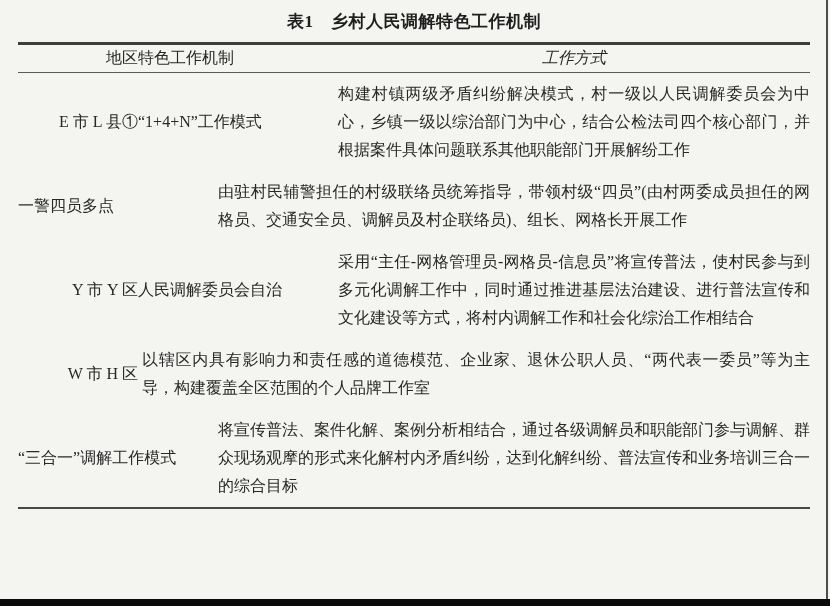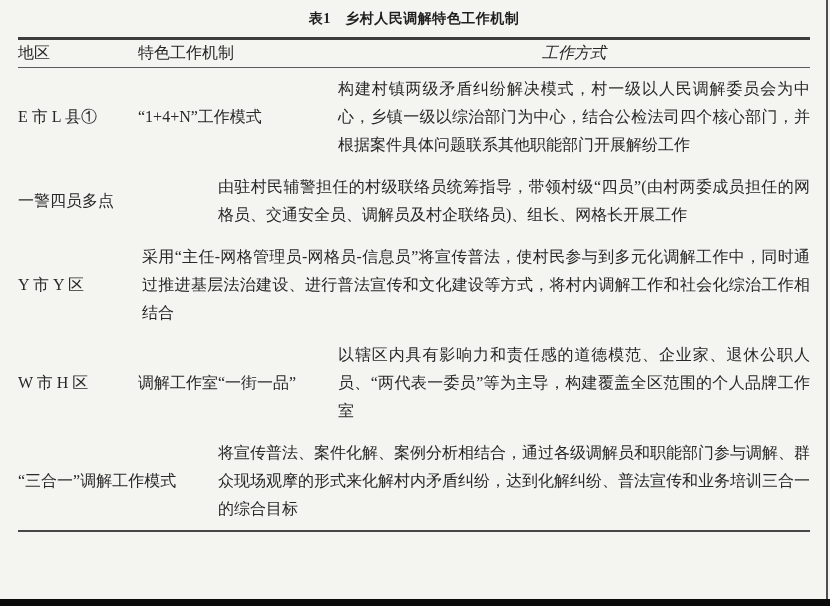--- a/index.html
+++ b/index.html
@@ -4,29 +4,29 @@
 <style>
   html,body{margin:0;padding:0;}
   .page{
     width:830px;height:606px;position:relative;overflow:hidden;
     background:#f4f4f1;
     font-family:"Liberation Serif","DejaVu Serif",serif;
     color:#282828;
   }
   .content{padding:8px 20px 0 18px;}
   .table-title{
-    text-align:center;font-weight:bold;font-size:14px;
+    text-align:center;font-weight:bold;font-size:17px;
     color:#1e1e1e;margin:2px 0 9px 0;letter-spacing:0.5px;
   }
   .rule-thick{height:3px;background:#3d3d3d;}
   .rule-mid{height:2px;background:#474747;}
   .rule-thin{height:1px;background:#5a5a5a;}
   .hdr-row{display:flex;align-items:center;height:27px;font-size:16px;}
   .data-row{display:flex;font-size:16px;line-height:28px;padding:7px 0;}
-  .c-region{width:120px;text-align:left;align-self:center;flex-shrink:0;}
+  .c-region{width:120px;text-align:right;align-self:center;flex-shrink:0;}
   .c-mech{width:196px;text-align:left;align-self:center;flex-shrink:0;font-family:Liberation Serif, serif;}
   .c-method{flex:1;text-align:justify;padding-left:4px;}
   .hdr-row .c-method{text-align:center;font-style:italic;}
   .bottom-bar{position:absolute;left:0;right:0;bottom:0;height:7px;background:#0a0a0a;}
   .right-line{position:absolute;top:0;bottom:0;right:2px;width:2px;background:#4e4e4e;}
 </style>
 </head>
 <body>
 
 <div class="page">
@@ -50,26 +50,26 @@
       <div class="c-method">构建村镇两级矛盾纠纷解决模式，村一级以人民调解委员会为中心，乡镇一级以综治部门为中心，结合公检法司四个核心部门，并根据案件具体问题联系其他职能部门开展解纷工作</div>
     </div>
 
     <div class="data-row">
       <div class="c-mech">一警四员多点</div>
       <div class="c-method">由驻村民辅警担任的村级联络员统筹指导，带领村级“四员”(由村两委成员担任的网格员、交通安全员、调解员及村企联络员)、组长、网格长开展工作</div>
     </div>
 
     <div class="data-row">
       <div class="c-region">Y 市 Y 区</div>
+      <div class="c-mech">人民调解委员会自治</div>
       <div class="c-method">采用“主任-网格管理员-网格员-信息员”将宣传普法，使村民参与到多元化调解工作中，同时通过推进基层法治建设、进行普法宣传和文化建设等方式，将村内调解工作和社会化综治工作相结合</div>
     </div>
 
     <div class="data-row">
       <div class="c-region">W 市 H 区</div>
-      <div class="c-mech">调解工作室“一街一品”</div>
       <div class="c-method">以辖区内具有影响力和责任感的道德模范、企业家、退休公职人员、“两代表一委员”等为主导，构建覆盖全区范围的个人品牌工作室</div>
     </div>
 
     <div class="data-row">
       <div class="c-mech">“三合一”调解工作模式</div>
       <div class="c-method">将宣传普法、案件化解、案例分析相结合，通过各级调解员和职能部门参与调解、群众现场观摩的形式来化解村内矛盾纠纷，达到化解纠纷、普法宣传和业务培训三合一的综合目标</div>
     </div>
 
     <div class="rule-mid"></div>
   </div>

